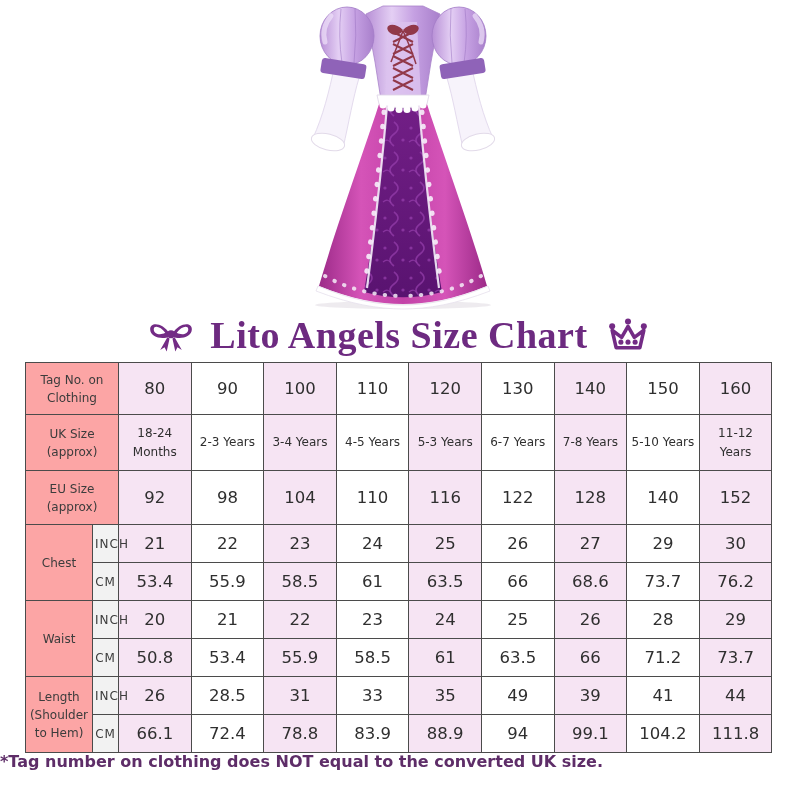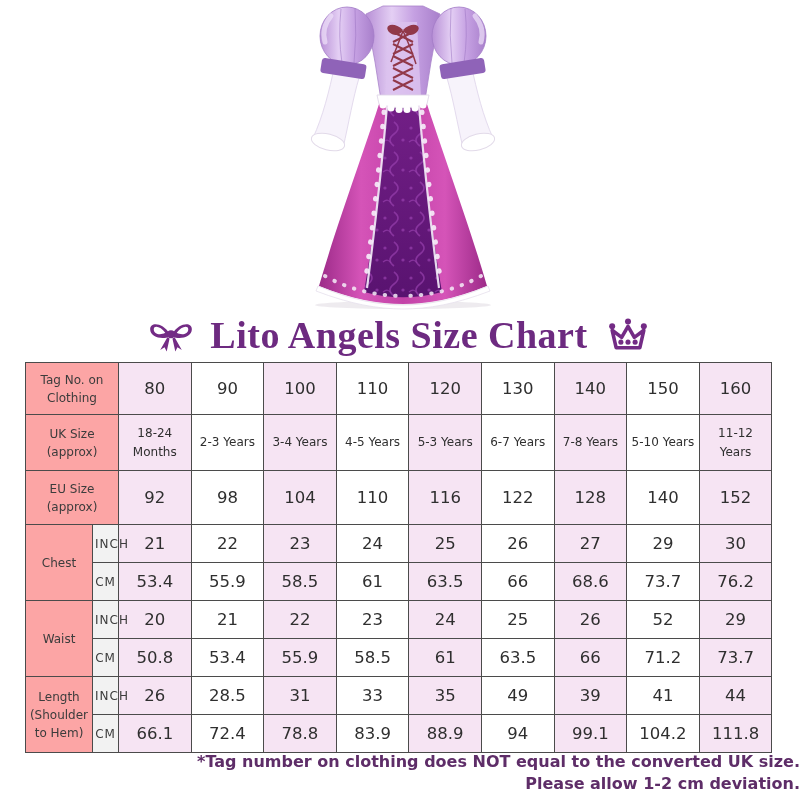--- a/index.html
+++ b/index.html
@@ -27,21 +27,21 @@
   col.p{background:#f6e4f3;}
   td.lab{background:#fca5a5;font-size:12px;color:#3c3c3c;line-height:1.5;}
   td.lab.big{font-size:12px;}
   td.unit{background:#f2f2f2;font-size:12px;letter-spacing:1px;color:#3c3c3c;font-weight:500;}
   td.c{font-size:16.5px;}
   td.c.two{line-height:1.55;font-size:12px;}
   tr.r-tag{height:52px;} tr.r-uk{height:56px;} tr.r-eu{height:54px;}
   tr.r-m{height:38px;}
 
   
-  .footnote{position:absolute;top:751px;left:0;width:800px;text-align:right;
+  .footnote{position:absolute;top:751px;left:0;width:800px;text-align:left;
             color:#5e2d68;font-weight:700;font-size:16px;line-height:1.35;}
 </style>
 </head>
 <body>
 
 <div class="dress-wrap">
   <svg viewBox="0 0 200 310" role="img" aria-label="Purple princess costume dress with lavender satin bodice, maroon criss-cross lacing with bow, short puff sleeves with dark purple bands, long sheer white sleeves with lace cuffs, magenta satin overskirt with white floral embroidery and dark purple damask front panel, white lace hem">
     <defs>
       <linearGradient id="gB" x1="0" y1="0" x2="1" y2="0">
         <stop offset="0" stop-color="#b890d6"></stop>
@@ -237,21 +237,21 @@
   <tr class="r-m">
     <td class="lab big" rowspan="2">Waist</td>
     <td class="unit">INCH</td>
     <td class="c">20</td>
     <td class="c">21</td>
     <td class="c">22</td>
     <td class="c">23</td>
     <td class="c">24</td>
     <td class="c">25</td>
     <td class="c">26</td>
-    <td class="c">52</td>
+    <td class="c">28</td>
     <td class="c">29</td>
   </tr>
   <tr class="r-m">
     <td class="unit">CM</td>
     <td class="c">50.8</td>
     <td class="c">53.4</td>
     <td class="c">55.9</td>
     <td class="c">58.5</td>
     <td class="c">61</td>
     <td class="c">63.5</td>
@@ -283,14 +283,13 @@
     <td class="c">99.1</td>
     <td class="c">104.2</td>
     <td class="c">111.8</td>
   </tr>
 </tbody>
     </table>
 </div>
 
 <div class="footnote">
   <div>*Tag number on clothing does NOT equal to the converted UK size.</div>
-  <div>Please allow 1-2 cm deviation.</div>
 </div>
 
 </body></html>

